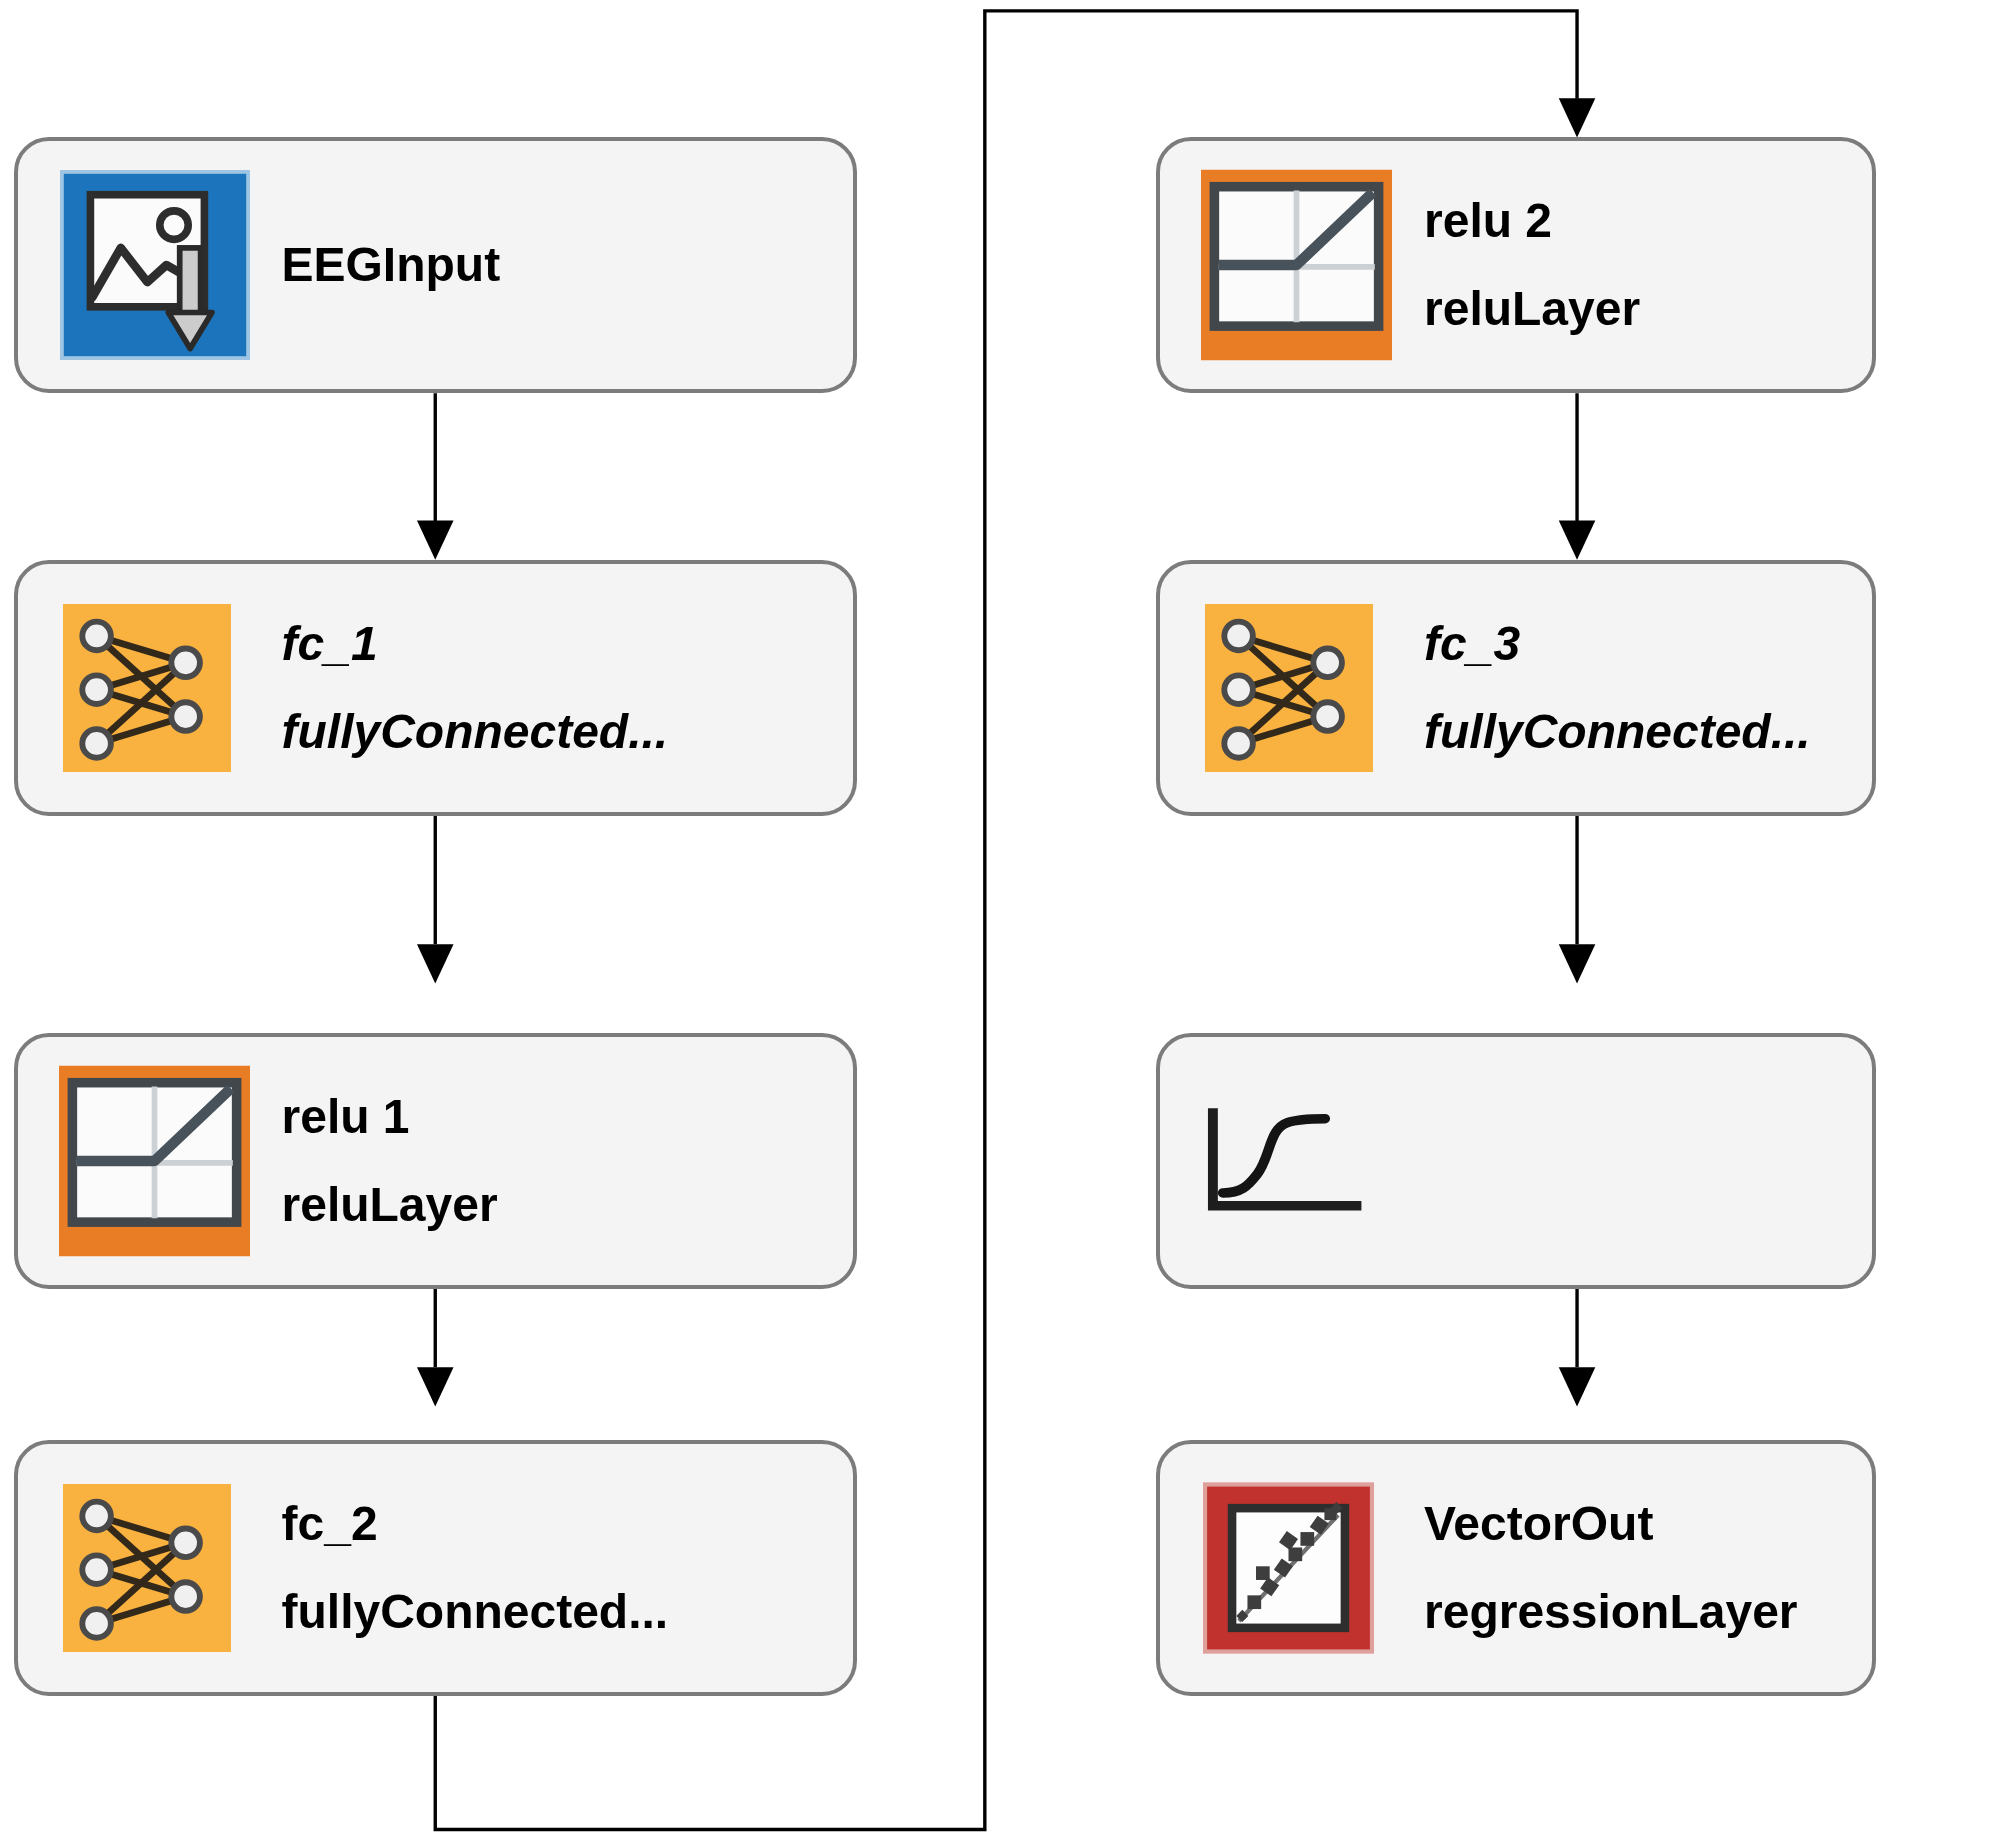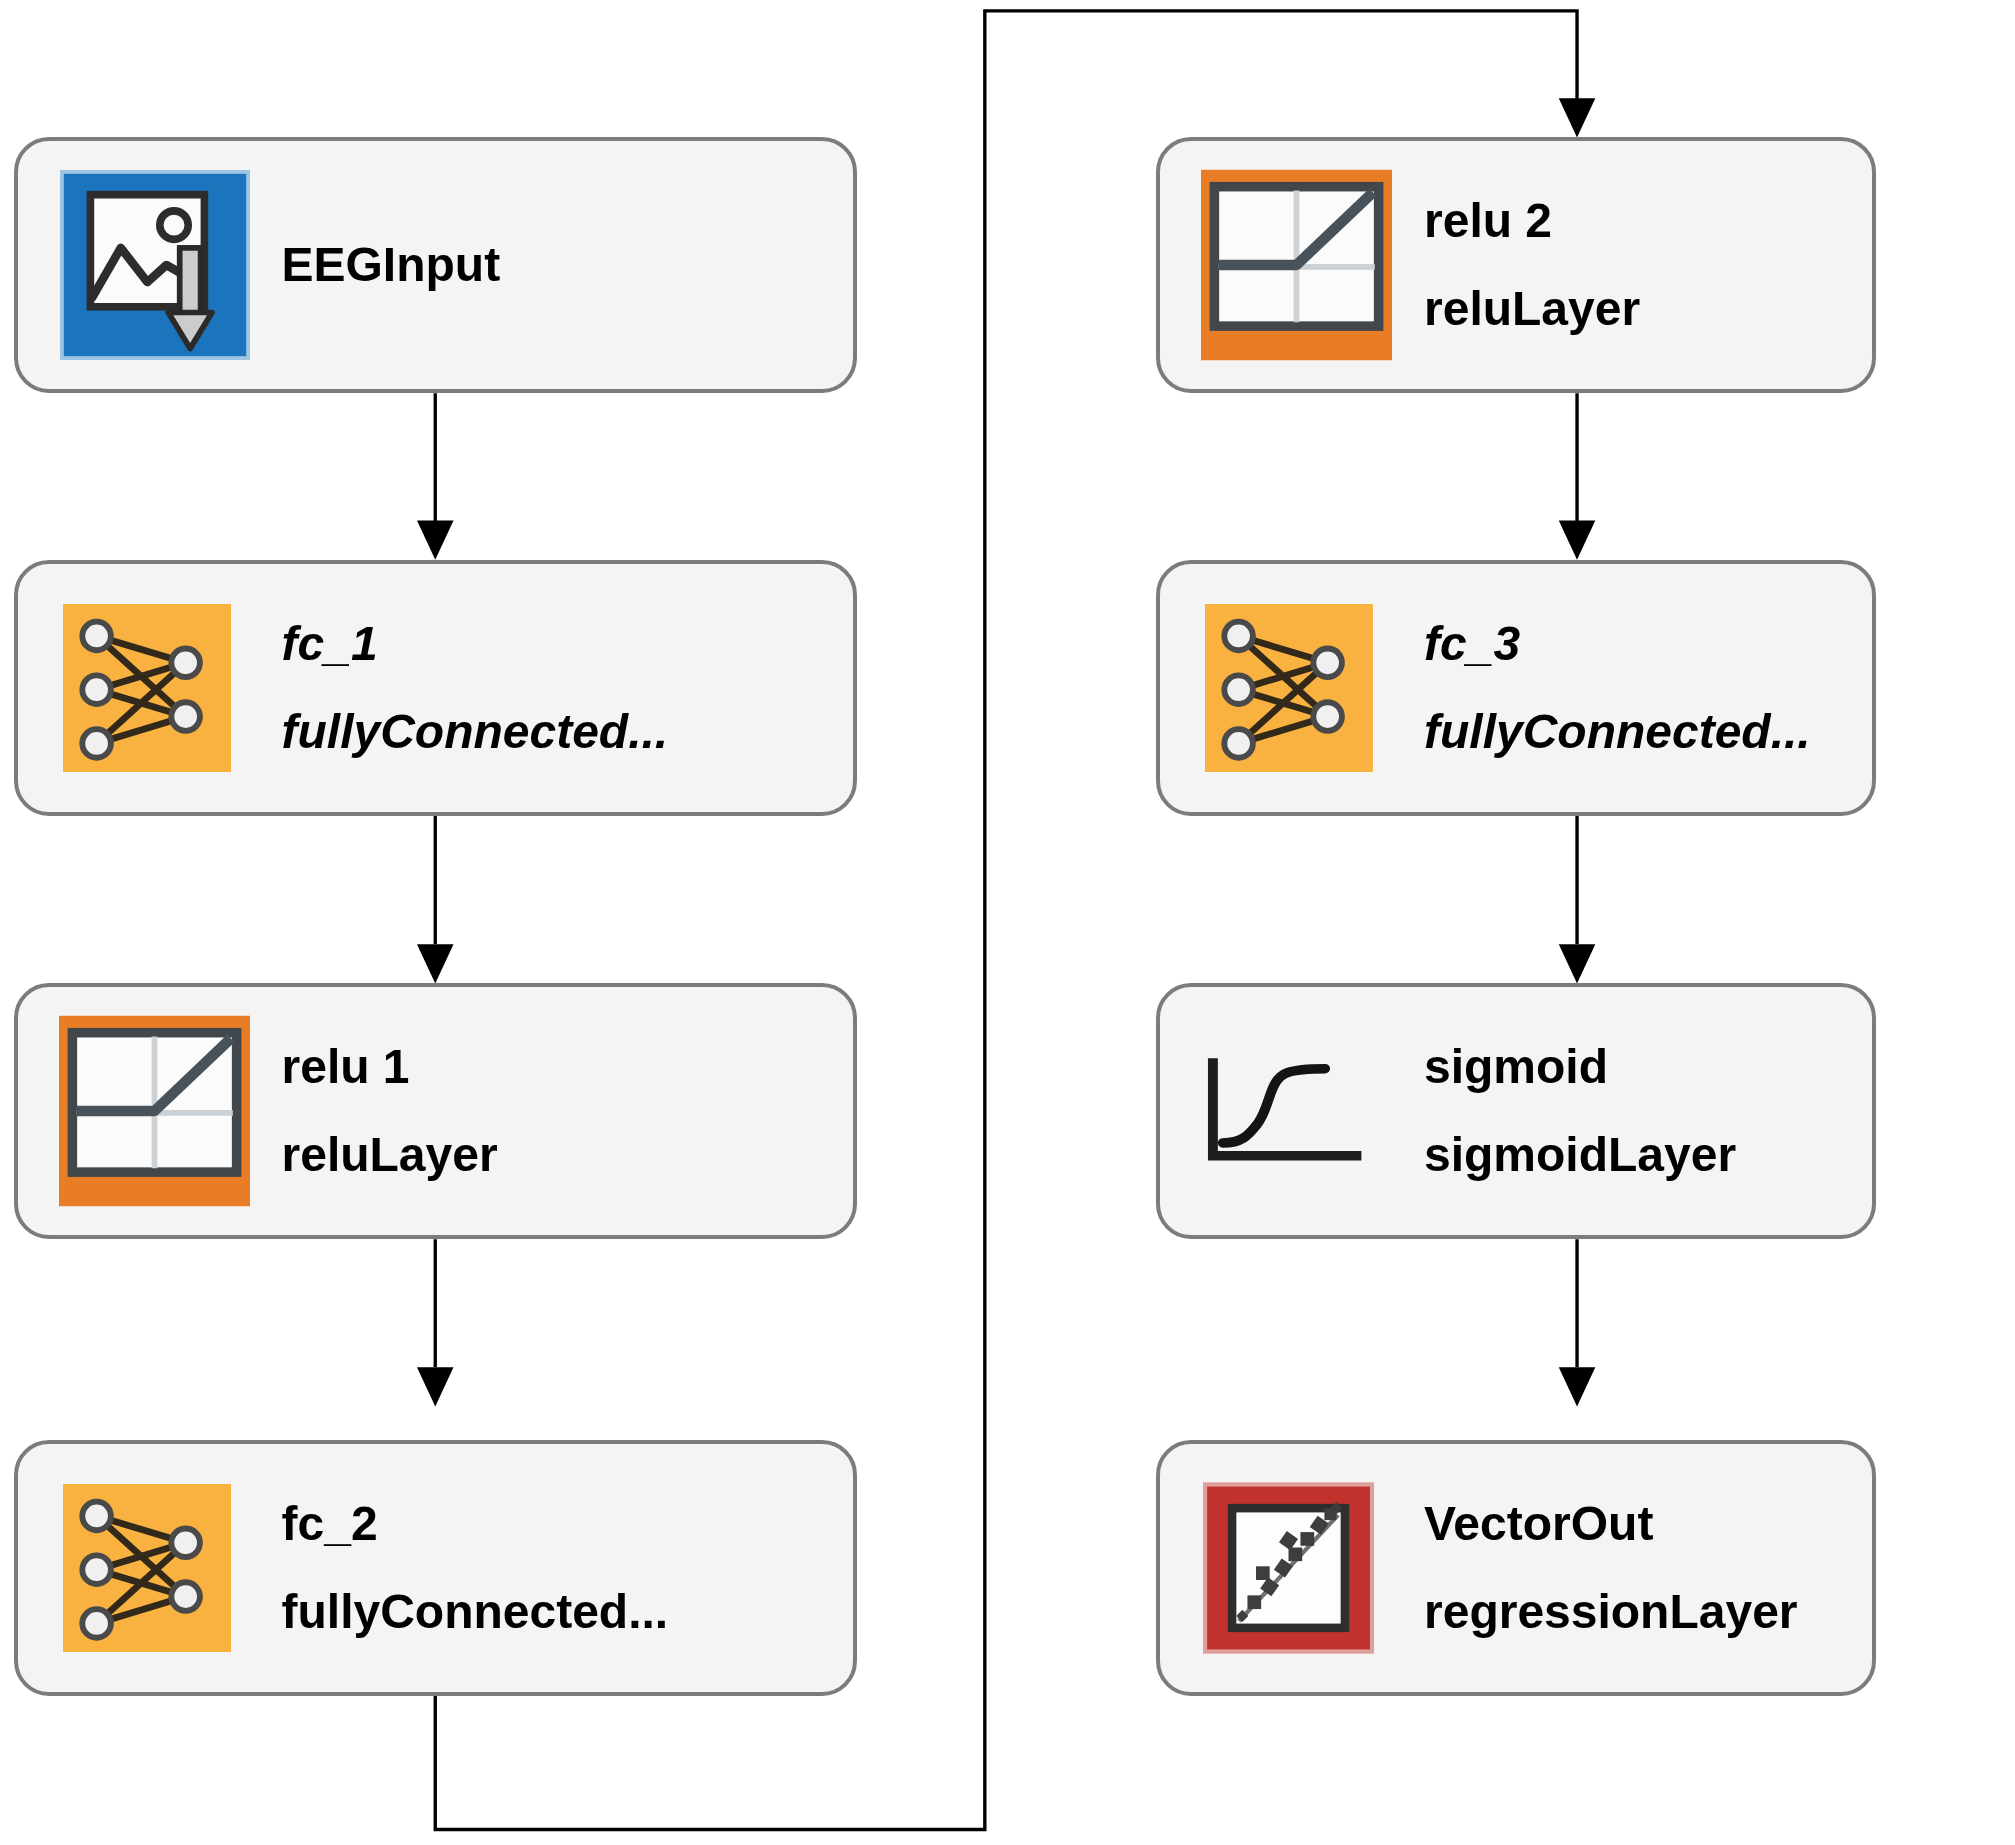--- a/index.html
+++ b/index.html
@@ -6,21 +6,21 @@
   body{width:2015px;height:1845px;position:relative;overflow:hidden;
        font-family:"Liberation Sans", sans-serif;}
   .stage{position:absolute;left:0;top:0;width:2015px;height:1845px;background:#ffffff;}
   svg.wires{position:absolute;left:0;top:0;z-index:1;}
   .node{position:absolute;z-index:2;box-sizing:border-box;height:256px;
         background:#f4f4f5;border:4.1px solid #7c7c7c;border-radius:35px;}
   .col-l{left:13.5px;width:843px;}
   .col-r{left:1156px;width:720px;}
   .row-0{top:137px;}
   .row-1{top:560px;font-style:italic;}
-  .row-2{top:983px;}
+  .row-2{top:1033px;}
   .row-3{top:1407px;margin-top:33px;}
   .icon{position:absolute;top:50%;transform:translateY(-50%);display:block;}
   .icon svg{display:block;width:100%;height:100%;}
   .ic-input{left:42px;width:190px;height:190px;}
   .ic-fc{left:45px;width:168px;height:168px;}
   .ic-relu{left:41px;width:191px;height:191px;}
   .ic-sig{left:43px;width:165px;height:115px;}
   .ic-reg{left:43px;width:171px;height:171px;}
   .labels{position:absolute;left:264px;right:9.5px;top:50%;transform:translateY(-50%);}
   .lname,.ltype{font-size:48px;line-height:88px;font-weight:bold;color:#000;
@@ -182,24 +182,20 @@
     </div>
   </div>
 
   <div class="node col-r row-2">
     <span class="icon ic-sig">
       <svg viewBox="0 0 100 72" preserveAspectRatio="none">
         <polyline points="6,3 6,64 96,64" fill="none" stroke="#1d1d1d" stroke-width="6"></polyline>
         <path d="M12,56 C23,56 27,52 33,44 C41,33 40,16 51,12 C57,9.8 64,9.5 74,9.5" fill="none" stroke="#141414" stroke-width="6" stroke-linecap="round"></path>
       </svg>
     </span>
-    <div class="labels">
-      <div class="lname">sigmoid</div>
-      <div class="ltype">sigmoidLayer</div>
-    </div>
   </div>
 
   <div class="node col-r row-3">
     <span class="icon ic-reg">
       <svg viewBox="0 0 100 100">
         <rect width="100" height="100" fill="#c1322e"></rect>
         <rect x="1.2" y="1.2" width="97.6" height="97.6" fill="none" stroke="#dfa09c" stroke-width="2.4"></rect>
         <rect x="17" y="15" width="66" height="70" fill="#fdfdfd" stroke="#2e2e2e" stroke-width="5"></rect>
         <line x1="21" y1="81" x2="79" y2="19" stroke="#707070" stroke-width="2.5"></line>
         <g fill="#3e3e3e">

